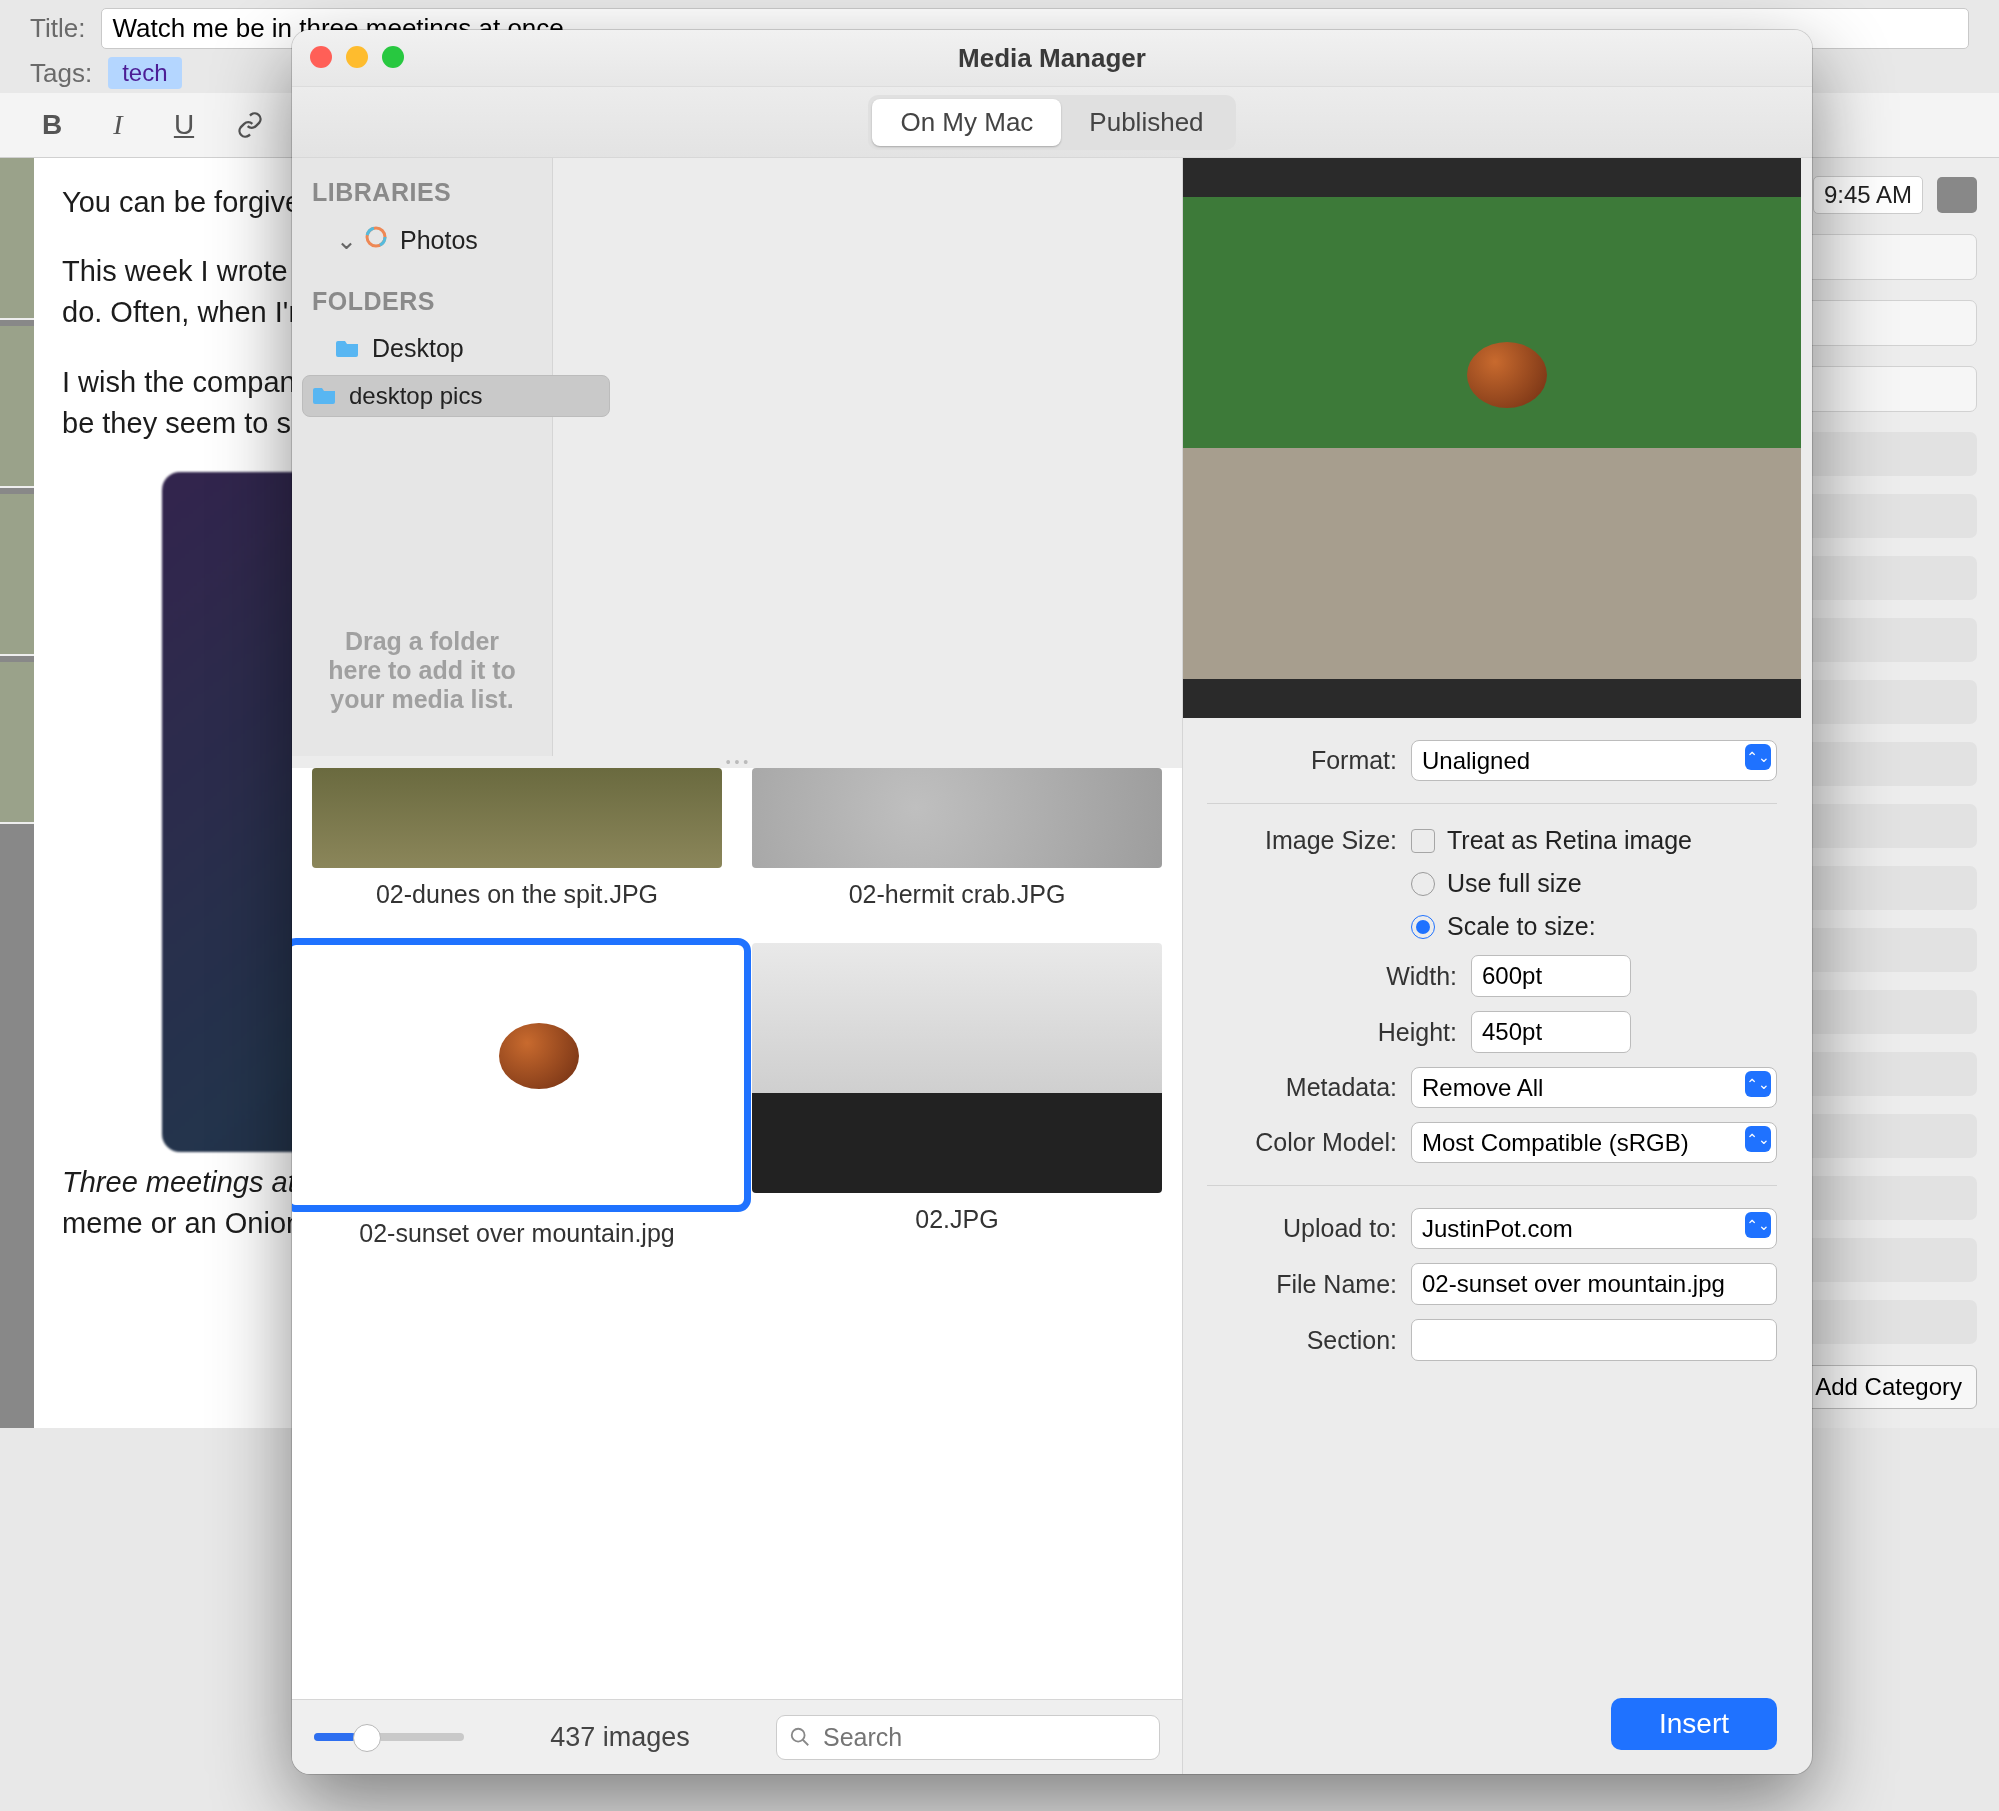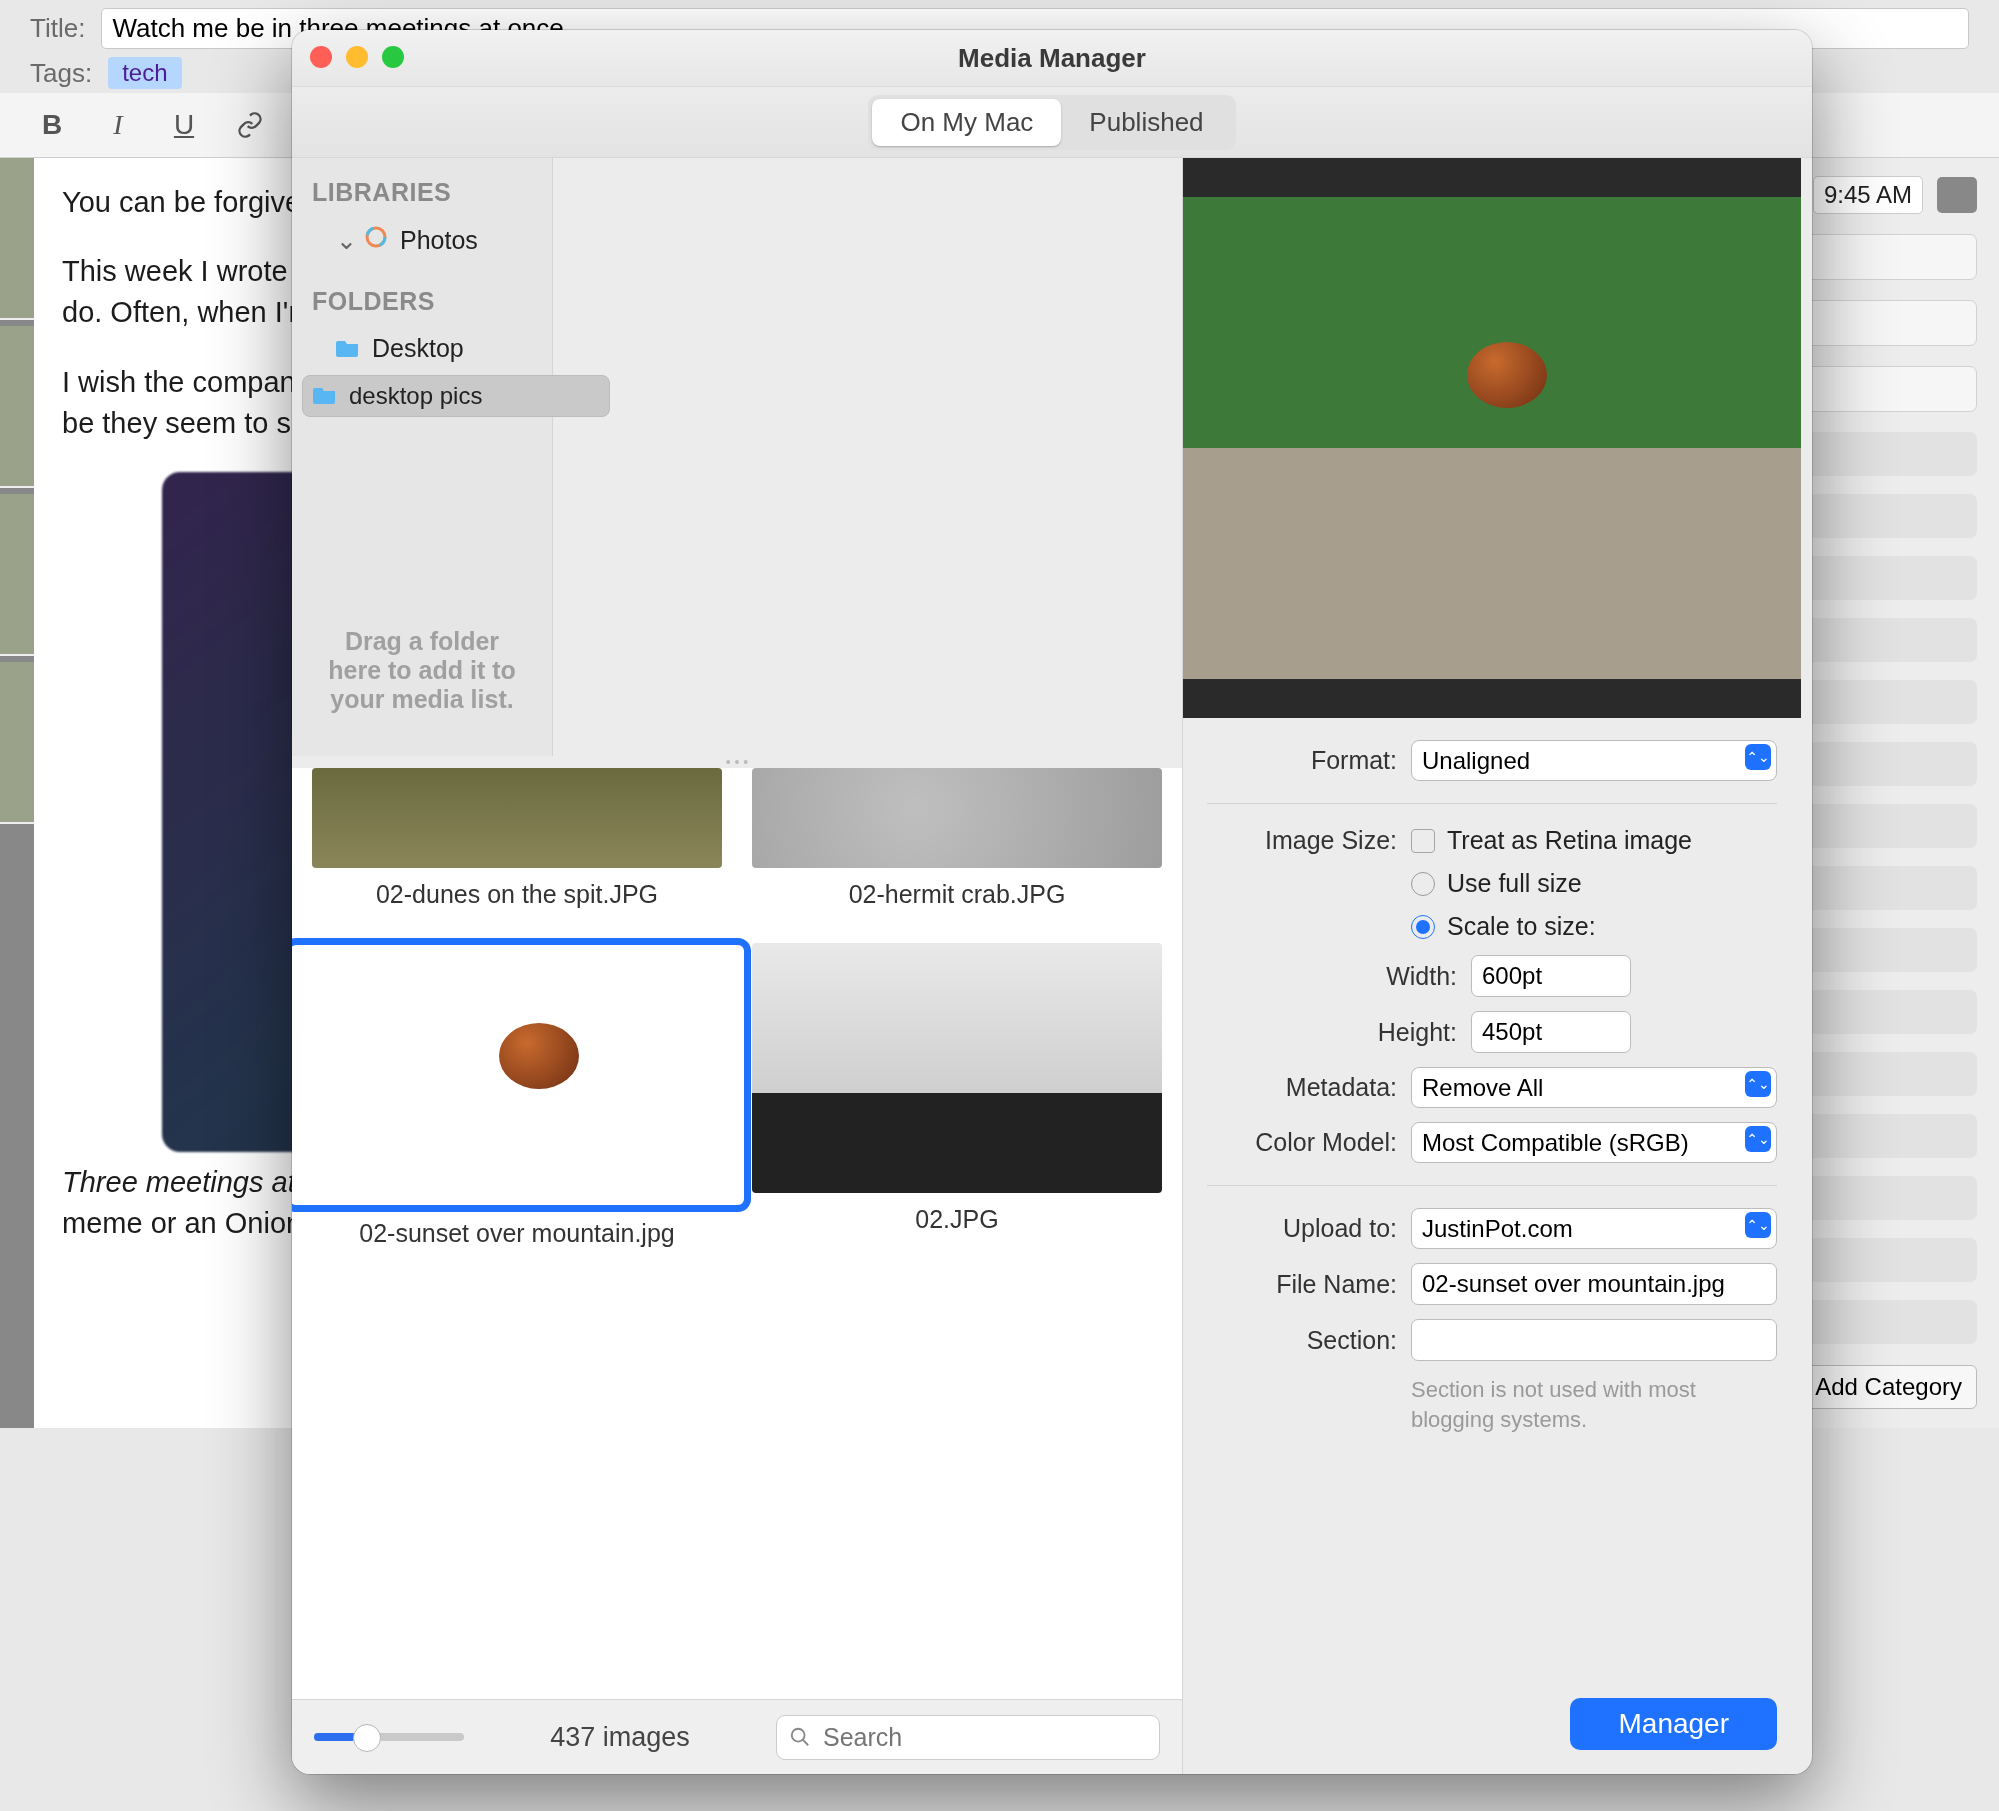--- a/index.html
+++ b/index.html
@@ -341,23 +341,22 @@
                 <div class="fwidget">
                     <input class="txtin" value="02-sunset over mountain.jpg" style="">
                   </div>
               </div>
               <div class="frow">
                 <span class="flabel">Section:</span>
                 <div class="fwidget">
                     <input class="txtin" value="" style="">
                   </div>
               </div>
-              <div class="note">Section is not used with most blogging systems.</div>
             </div>
             <div class="footer">
-              <button class="insert-btn">Manager</button>
+              <button class="insert-btn">Insert</button>
             </div>
           </div>
         </div>
       </div>
     </div>
   </div>
 </div>
 
 </body></html>

